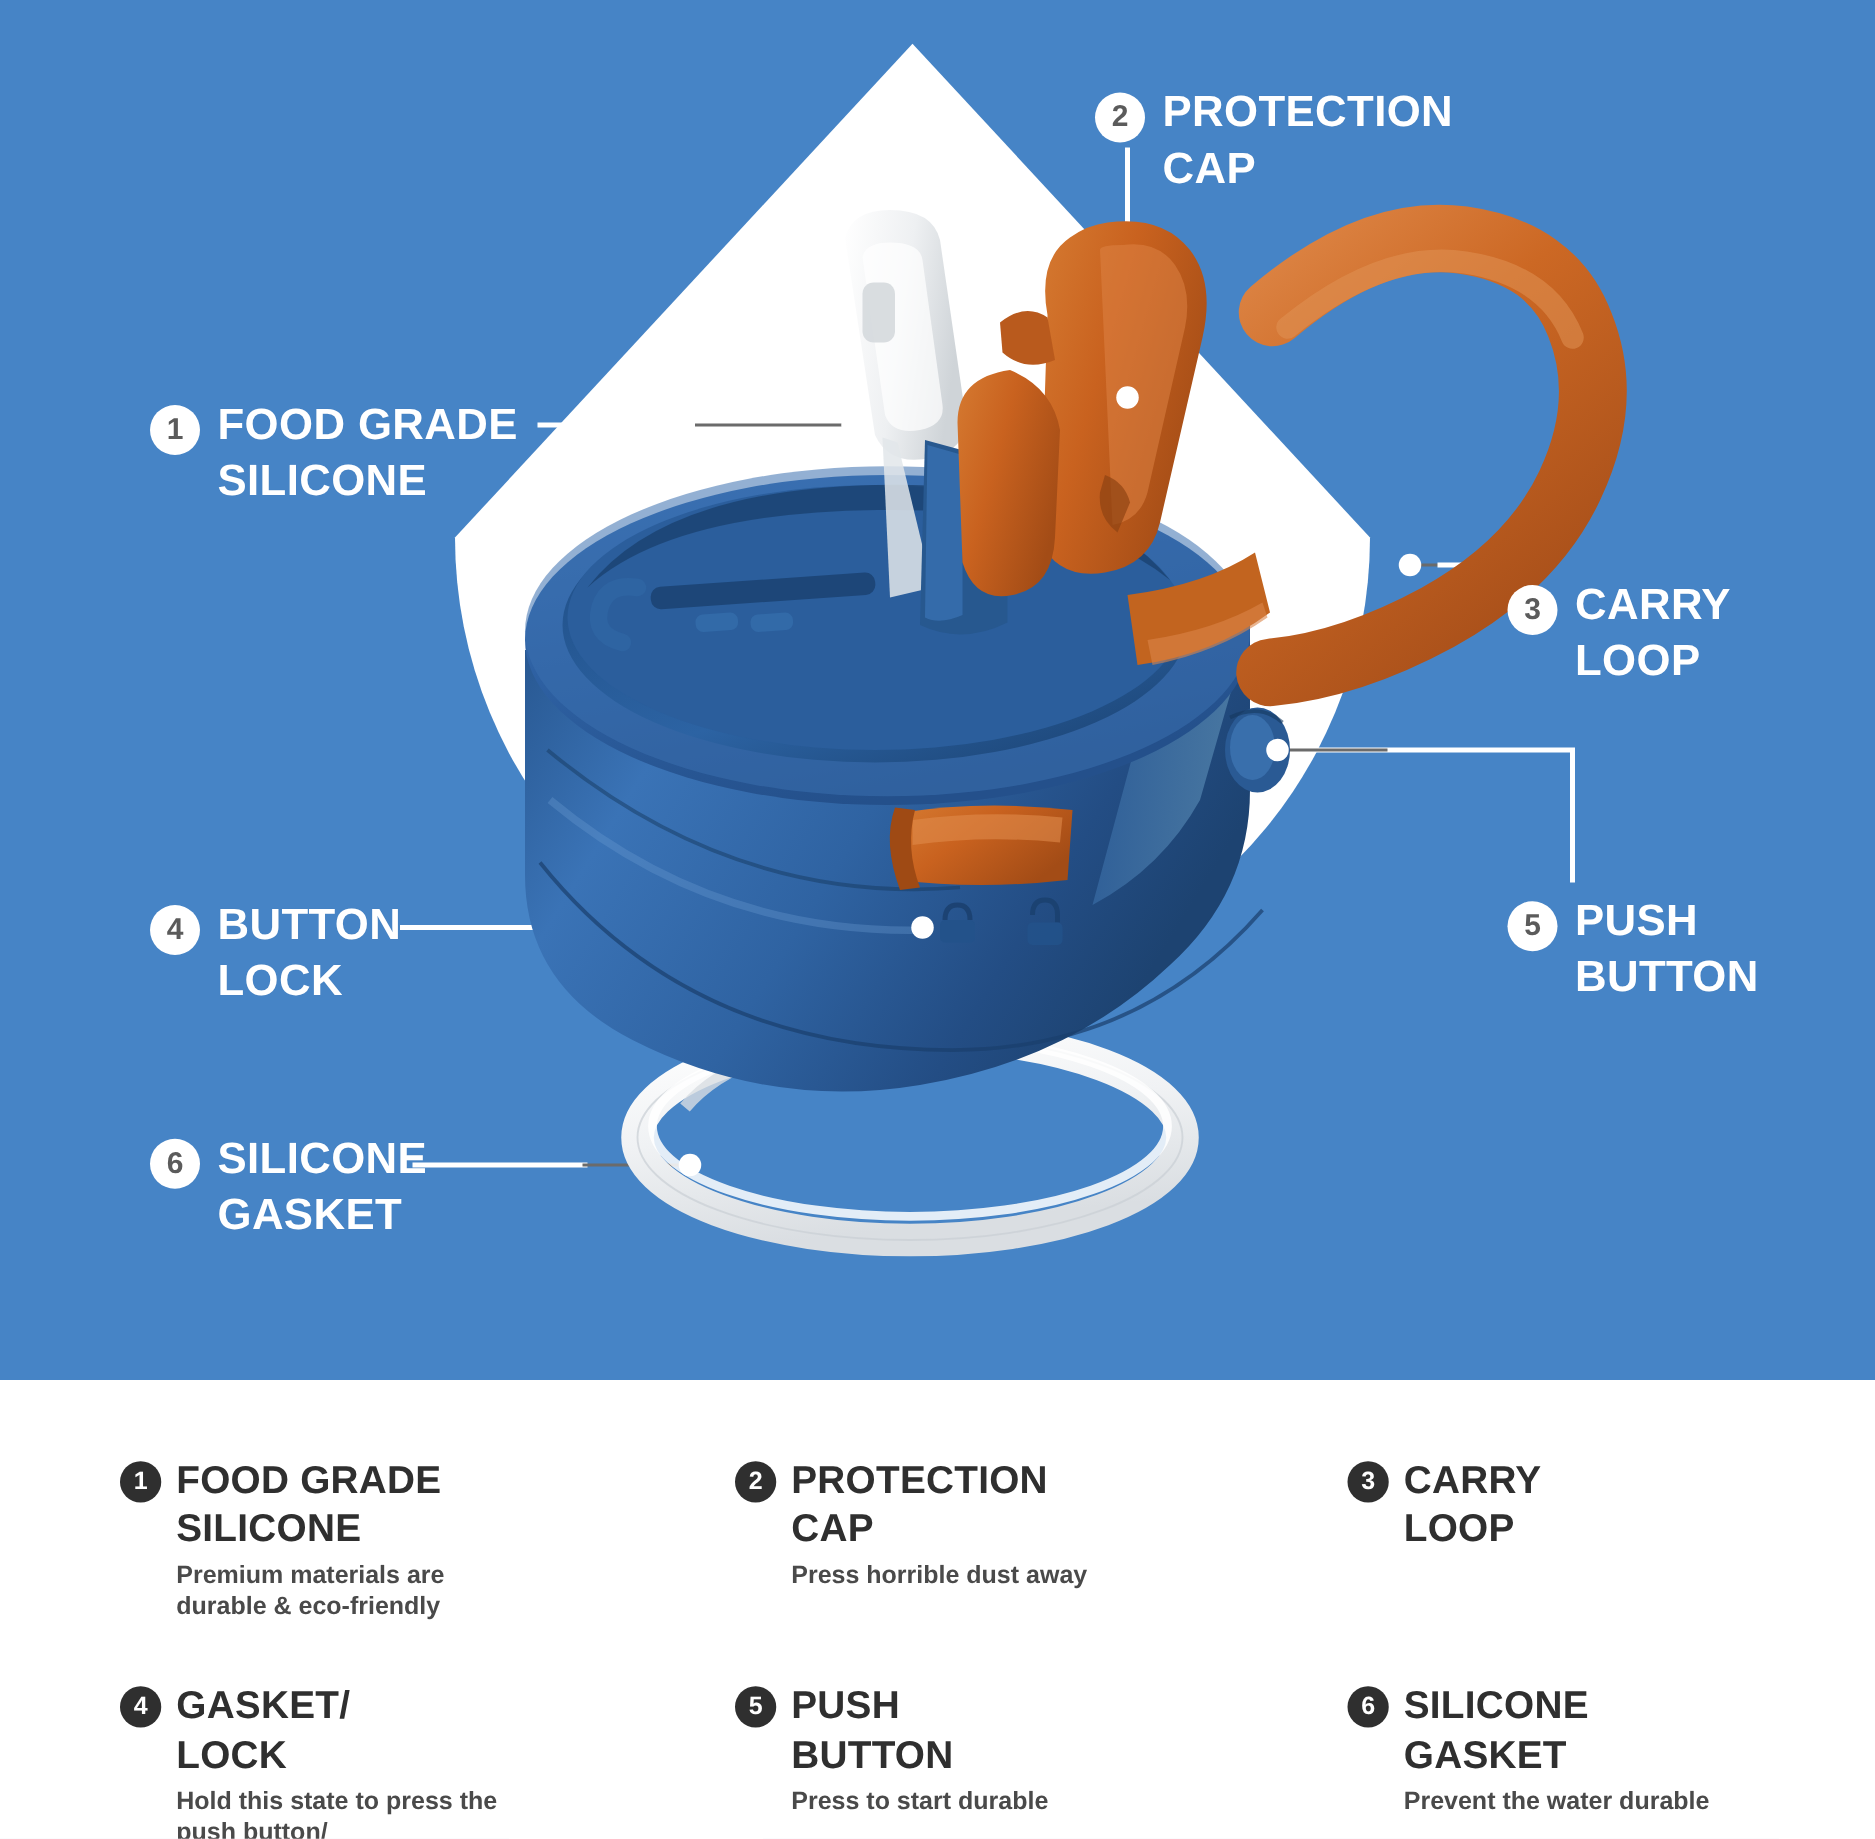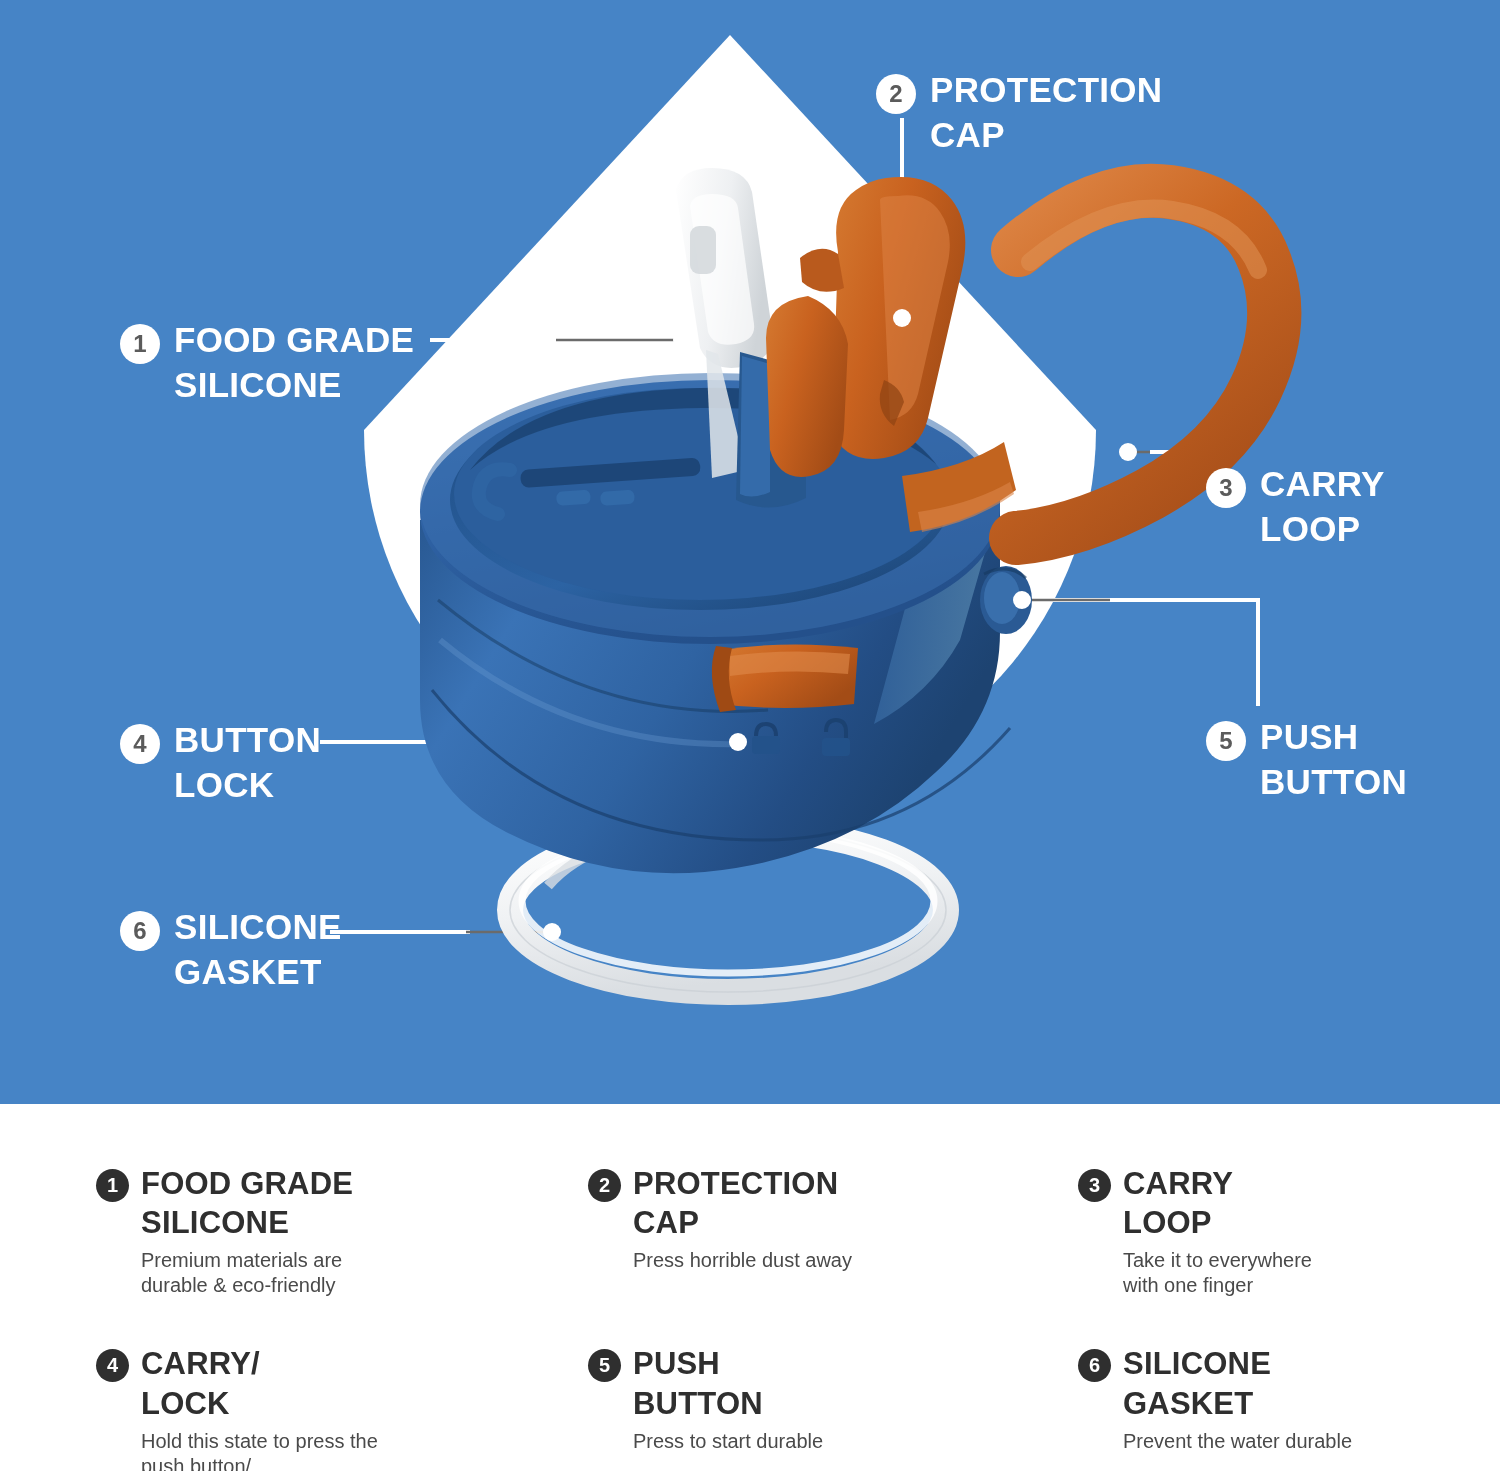--- a/index.html
+++ b/index.html
@@ -77,21 +77,21 @@
   .legend-item .body{ display:block; }
   .legend-item .ltitle{
     color:#2f2f2f;
     font-size:31px; font-weight:bold;
     line-height:1.26;
     letter-spacing:.2px;
     white-space:pre-line;
   }
   .legend-item .ldesc{
     color:#4a4a4a;
-    font-size:20px; font-weight:normal;
+    font-size:20px; font-weight:bold;
     line-height:1.26;
     margin-top:6px;
     white-space:pre-line;
   }
 </style>
 </head>
 <body>
 
 <div id="hero">
 
@@ -319,29 +319,27 @@
 CAP</div>
         <div class="ldesc">Press horrible dust away</div>
       </div>
     </div>
 
     <div class="legend-item">
       <div class="badge">3</div>
       <div class="body">
         <div class="ltitle">CARRY
 LOOP</div>
-        <div class="ldesc">Take it to everywhere
-with one finger</div>
       </div>
     </div>
 
     <div class="legend-item">
       <div class="badge">4</div>
       <div class="body">
-        <div class="ltitle">CARRY/
+        <div class="ltitle">GASKET/
 LOCK</div>
         <div class="ldesc">Hold this state to press the
 push button/
 Prevent potential accidents</div>
       </div>
     </div>
 
     <div class="legend-item">
       <div class="badge">5</div>
       <div class="body">

